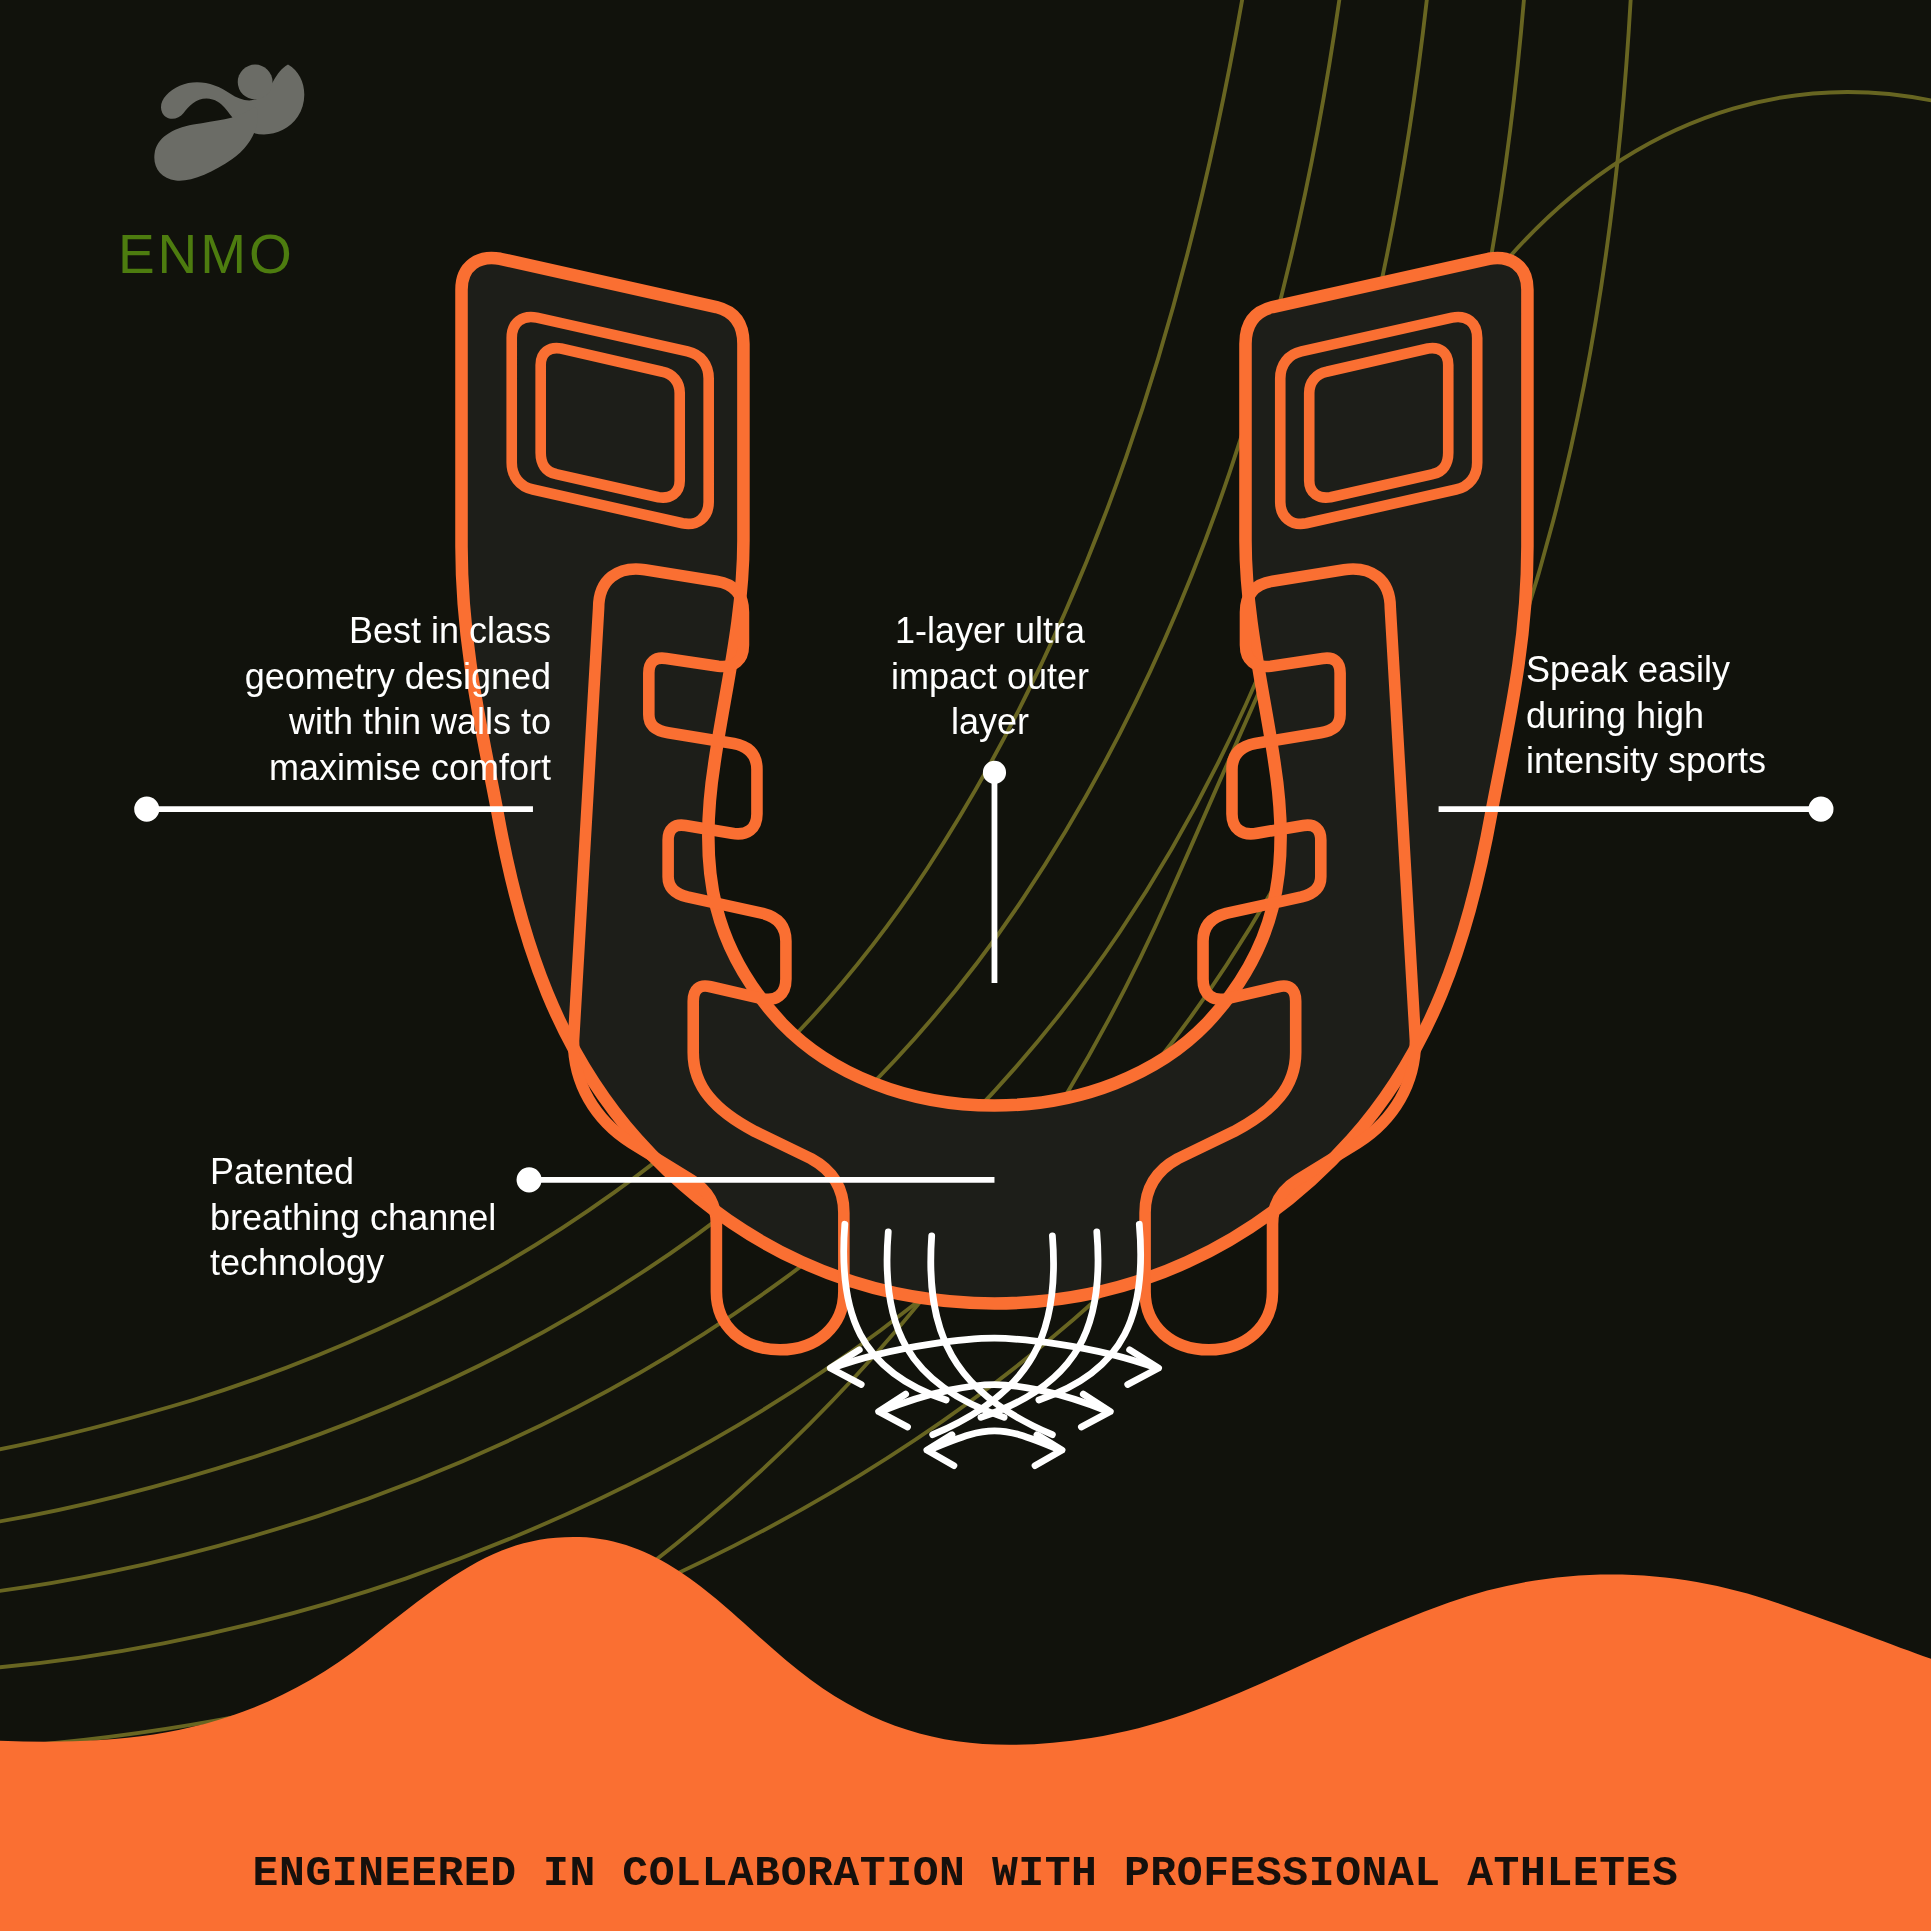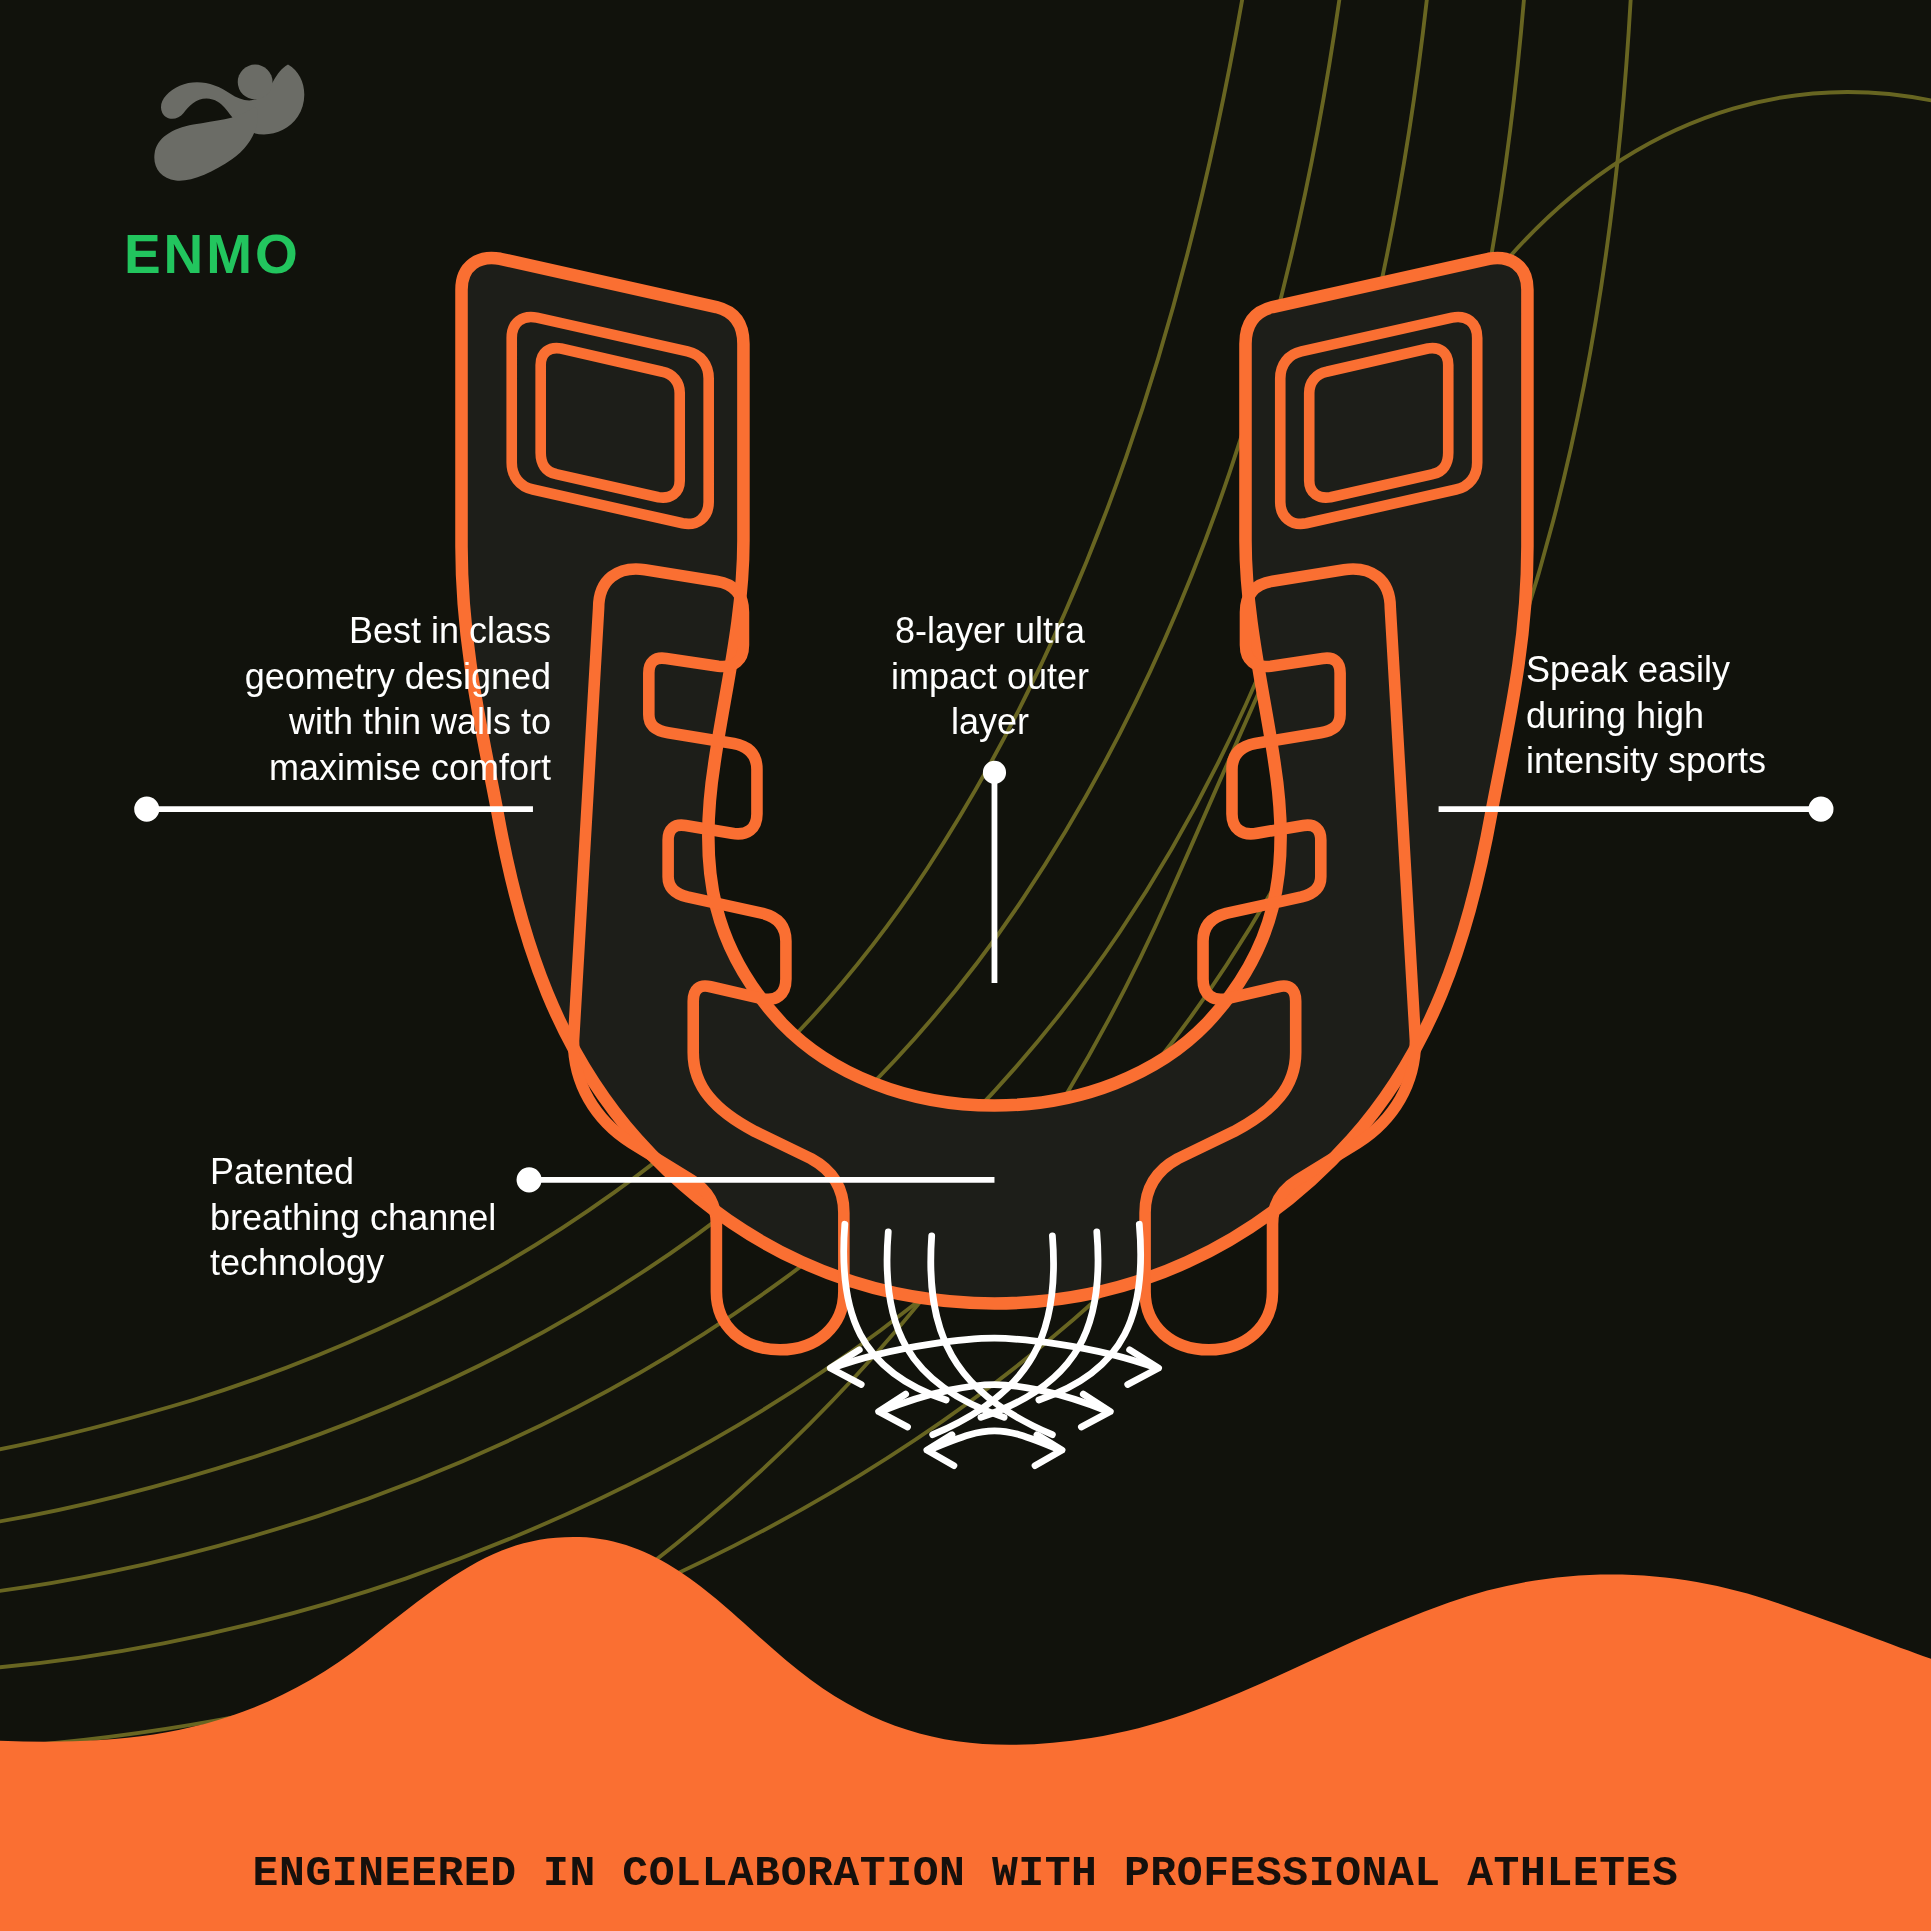--- a/index.html
+++ b/index.html
@@ -31,26 +31,26 @@
   }
   .logo-mark {
     position: absolute;
     left: 29px;
     top: 0;
     width: 174px;
     height: 145px;
   }
   .logo-word {
     position: absolute;
-    left: 10px;
+    left: 4px;
     top: 174px;
     font-size: 55px;
-    font-weight: bold;
+    font-weight: normal;
     letter-spacing: 2.9px;
-    color: #22c55e;
+    color: #4d7c0f;
     line-height: 1;
   }
   .callout {
     position: absolute;
     color: #ffffff;
     font-size: 36px;
     line-height: 1.27;
     white-space: pre-line;
   }
   .c-left   { left: 145px;  top: 608px;  width: 406px; text-align: right; }
@@ -267,21 +267,21 @@
                  C113,57 116,55 118,58 Z"></path>
       </g>
     </svg>
     <div class="logo-word">ENMO</div>
   </div>
 
   <div class="callout c-left">Best in class
 geometry designed
 with thin walls to
 maximise comfort</div>
-  <div class="callout c-center">8-layer ultra
+  <div class="callout c-center">1-layer ultra
 impact outer
 layer</div>
   <div class="callout c-breath">Patented
 breathing channel
 technology</div>
   <div class="callout c-right">Speak easily
 during high
 intensity sports</div>
 
   <div class="banner-text">ENGINEERED IN COLLABORATION WITH PROFESSIONAL ATHLETES</div>

